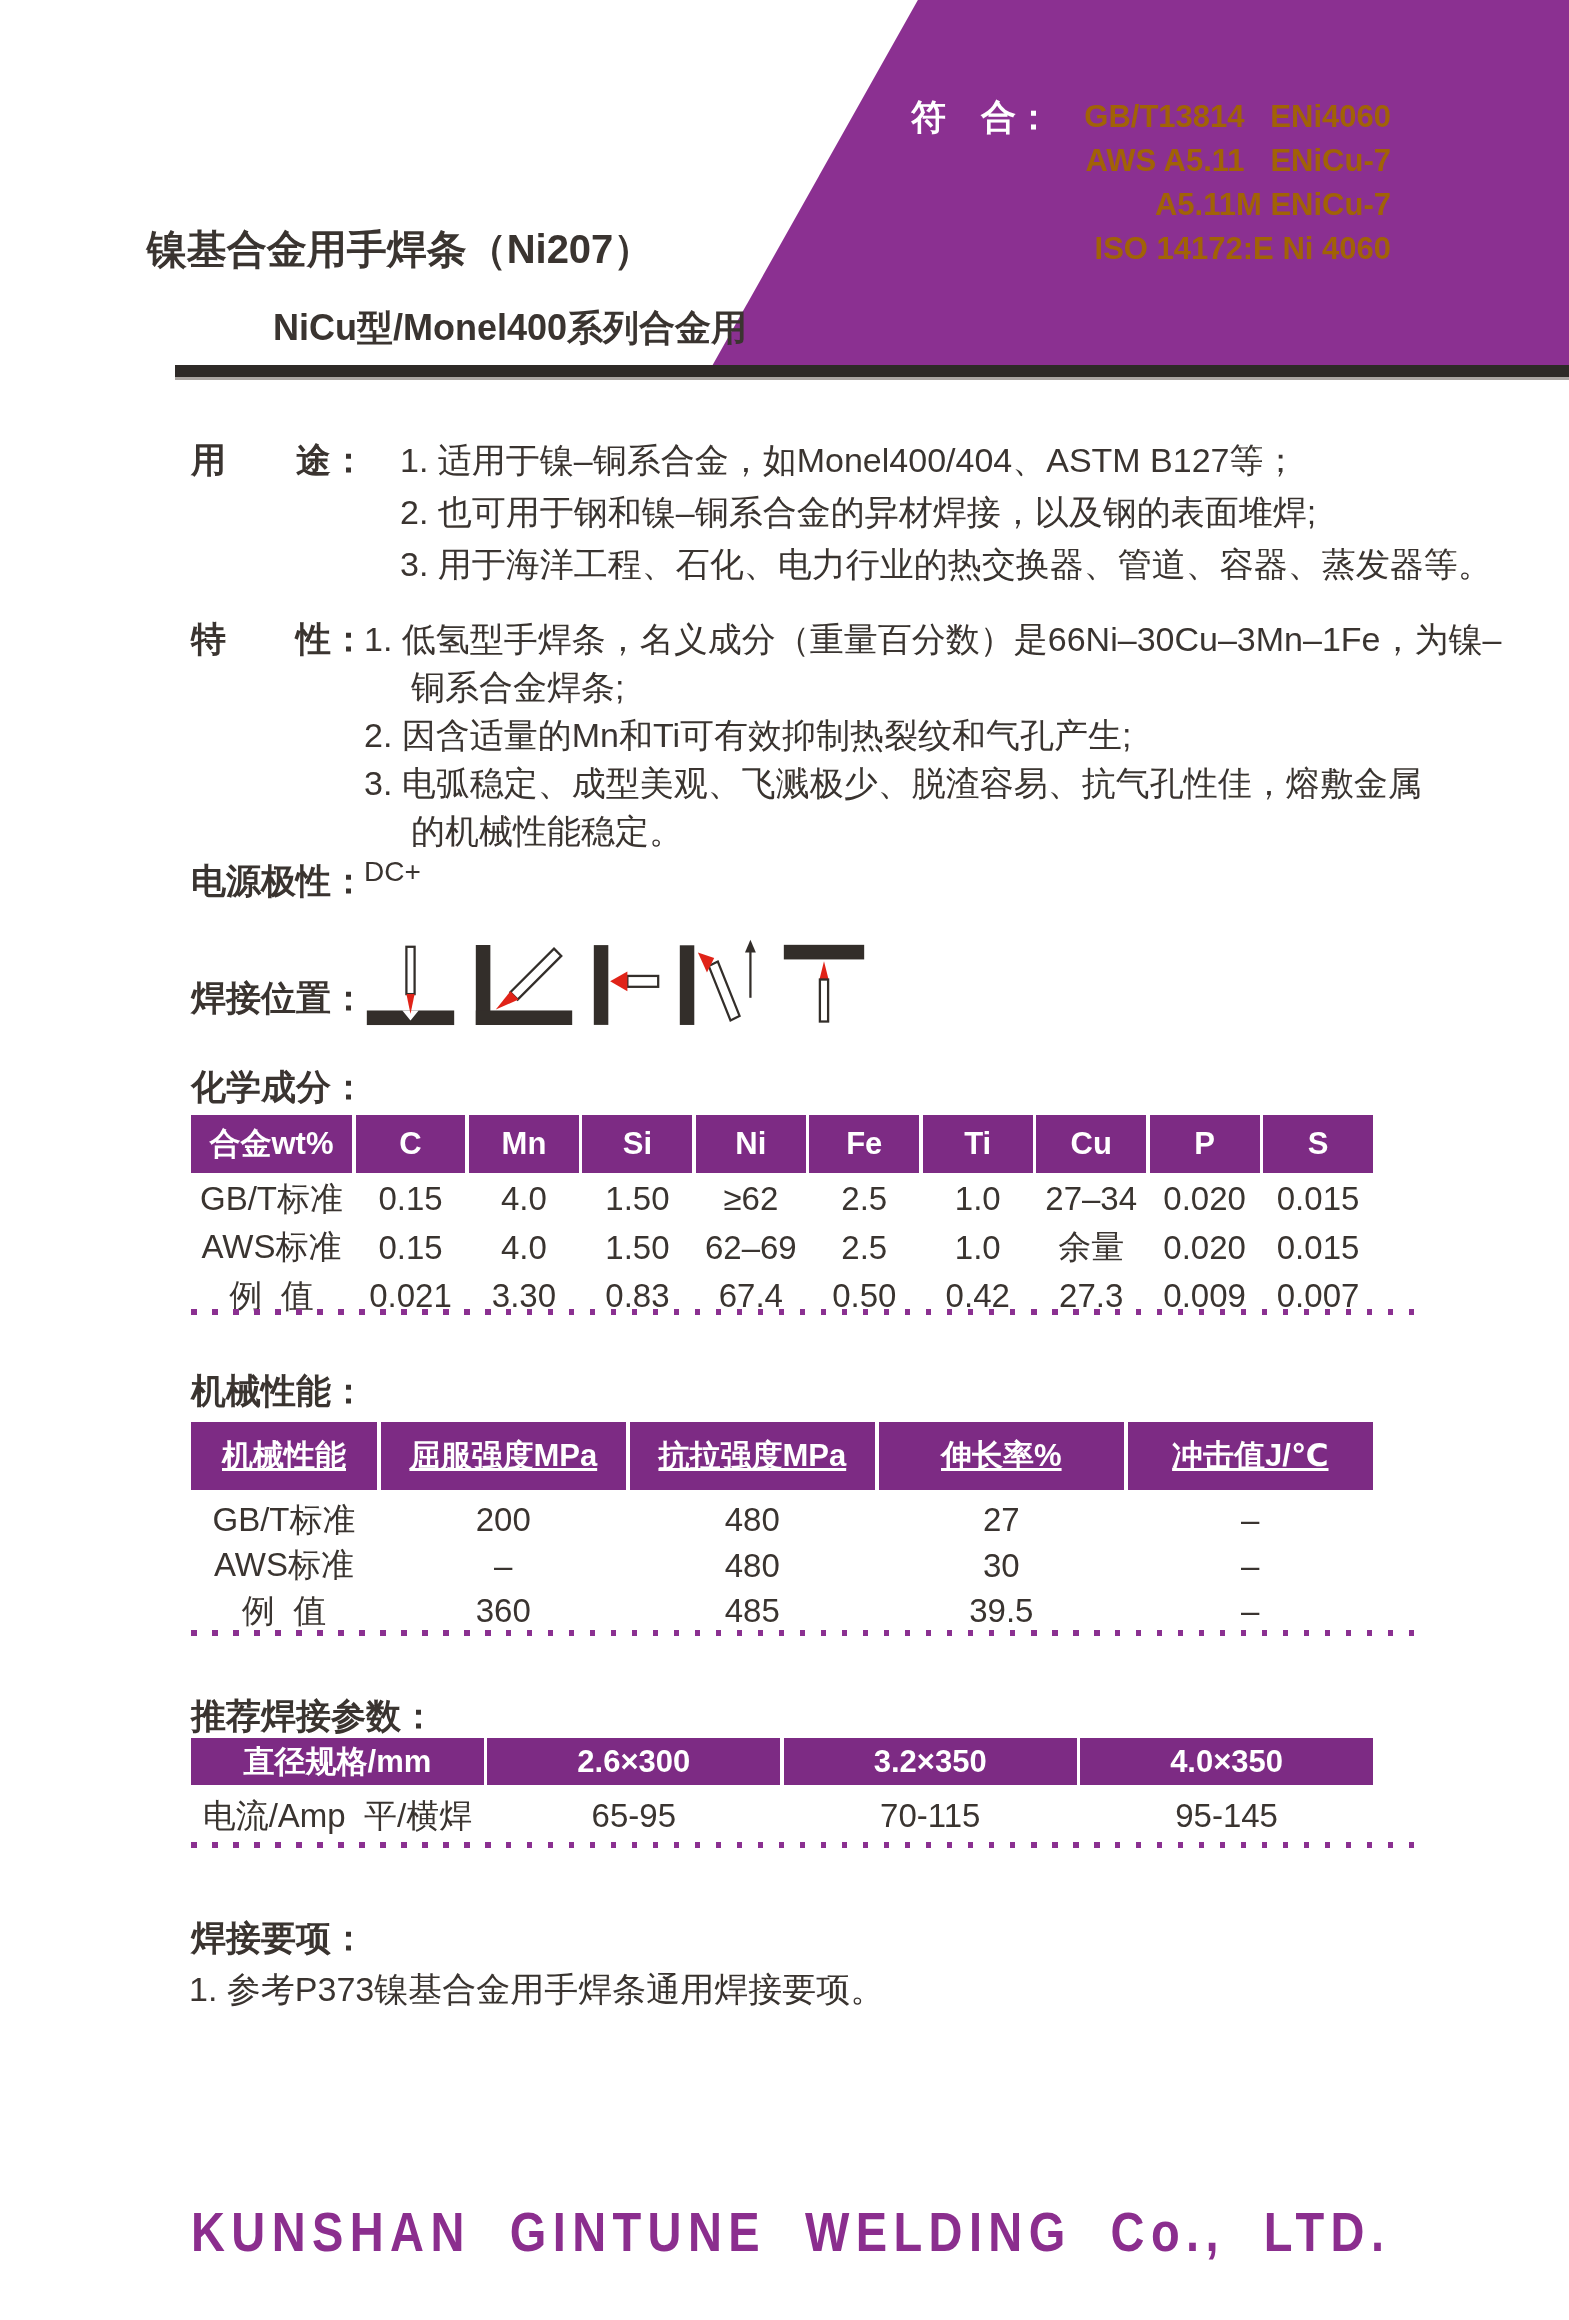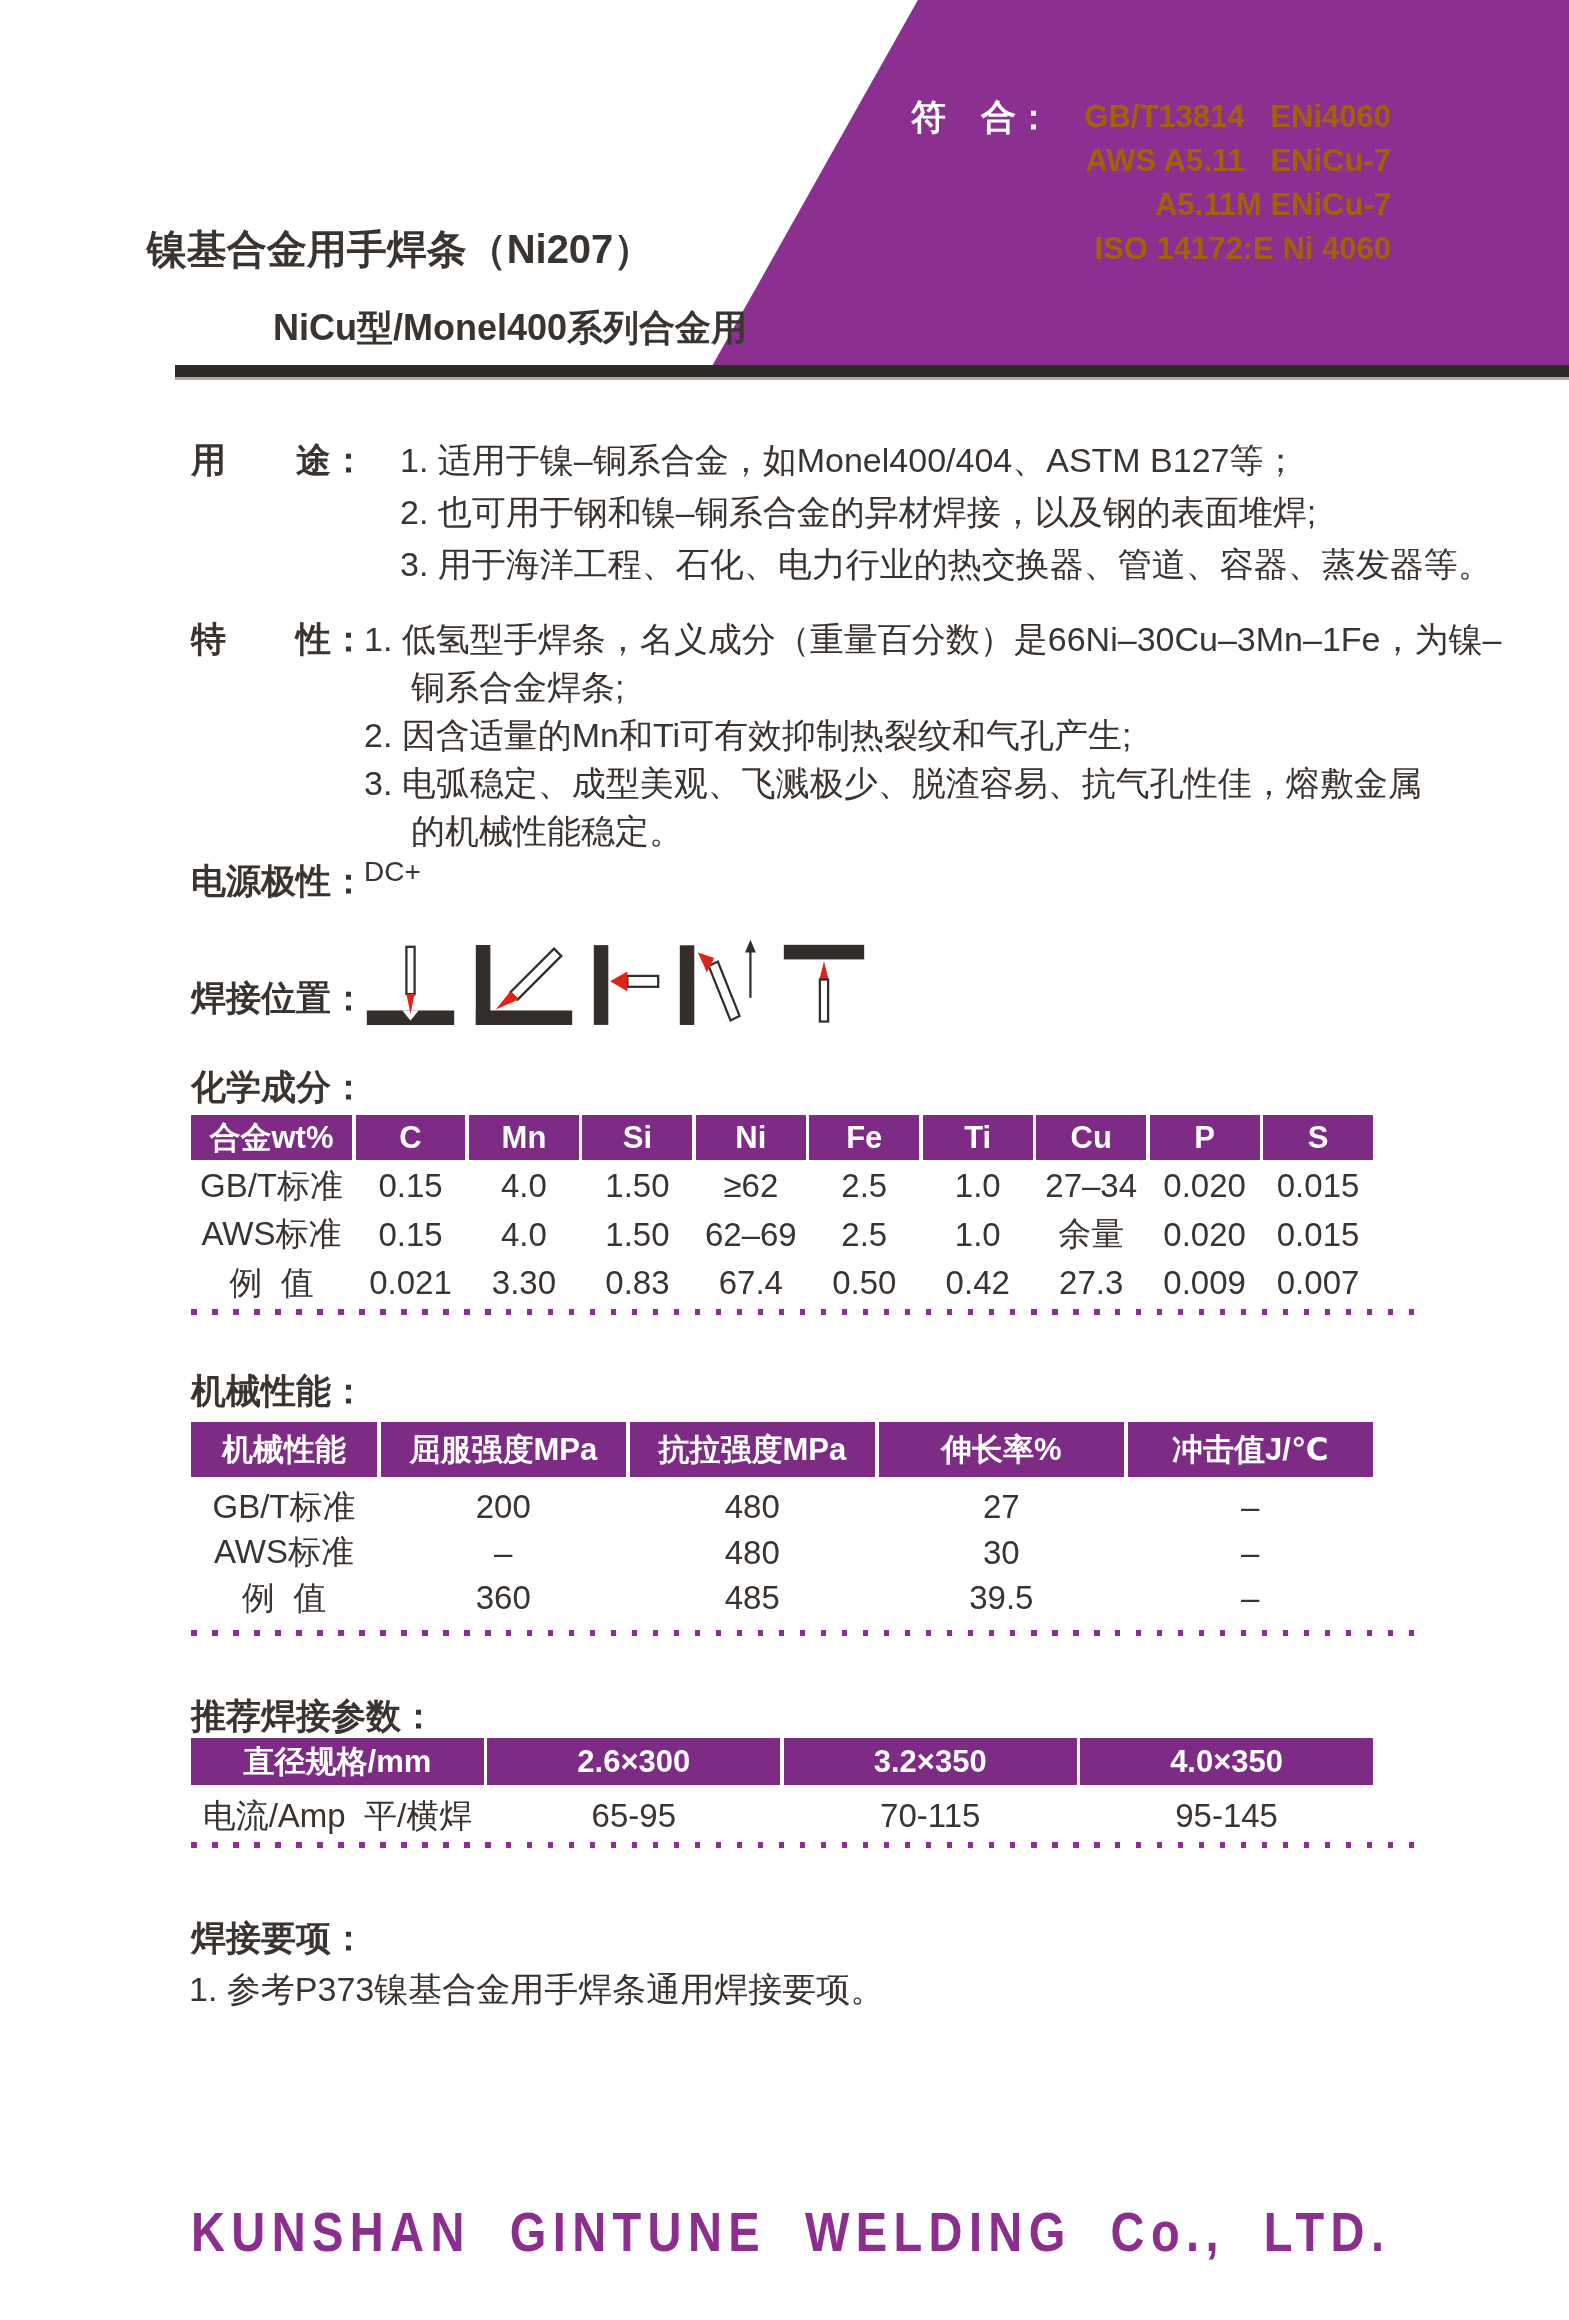--- a/index.html
+++ b/index.html
@@ -54,24 +54,24 @@
   
   .grid-table{position:absolute;left:191px;width:1182px;display:grid;gap:3.6px;}
   .grid-table .th{
     background:var(--table-header);color:#fff;font-weight:700;font-size:31px;
     display:flex;align-items:center;justify-content:center;white-space:pre;
   }
   .grid-table .td{
     display:flex;align-items:center;justify-content:center;font-size:33px;white-space:pre;
   }
   #chem-table{top:1115px;grid-template-columns:161px repeat(9,1fr);}
-  #chem-table .th{height:45px;}
+  #chem-table .th{height:58px;}
   #chem-table .td{height:45px;}
   #mech-table{top:1422px;grid-template-columns:186px repeat(4,1fr);}
-  #mech-table .th{height:55px;}
+  #mech-table .th{height:68px;text-decoration:underline;}
   #mech-table .td{height:42px;}
   #mech-table .td:nth-child(-n+10){margin-top:5.5px;}
   #param-table{top:1738px;grid-template-columns:repeat(4,1fr);}
   #param-table .th{height:47px;}
   #param-table .td{height:55px;}
   .dotted{
     position:absolute;left:191px;width:1233px;height:5.5px;
     background:repeating-linear-gradient(to right,var(--accent) 0 5.5px,transparent 5.5px 21px);
   }
   

